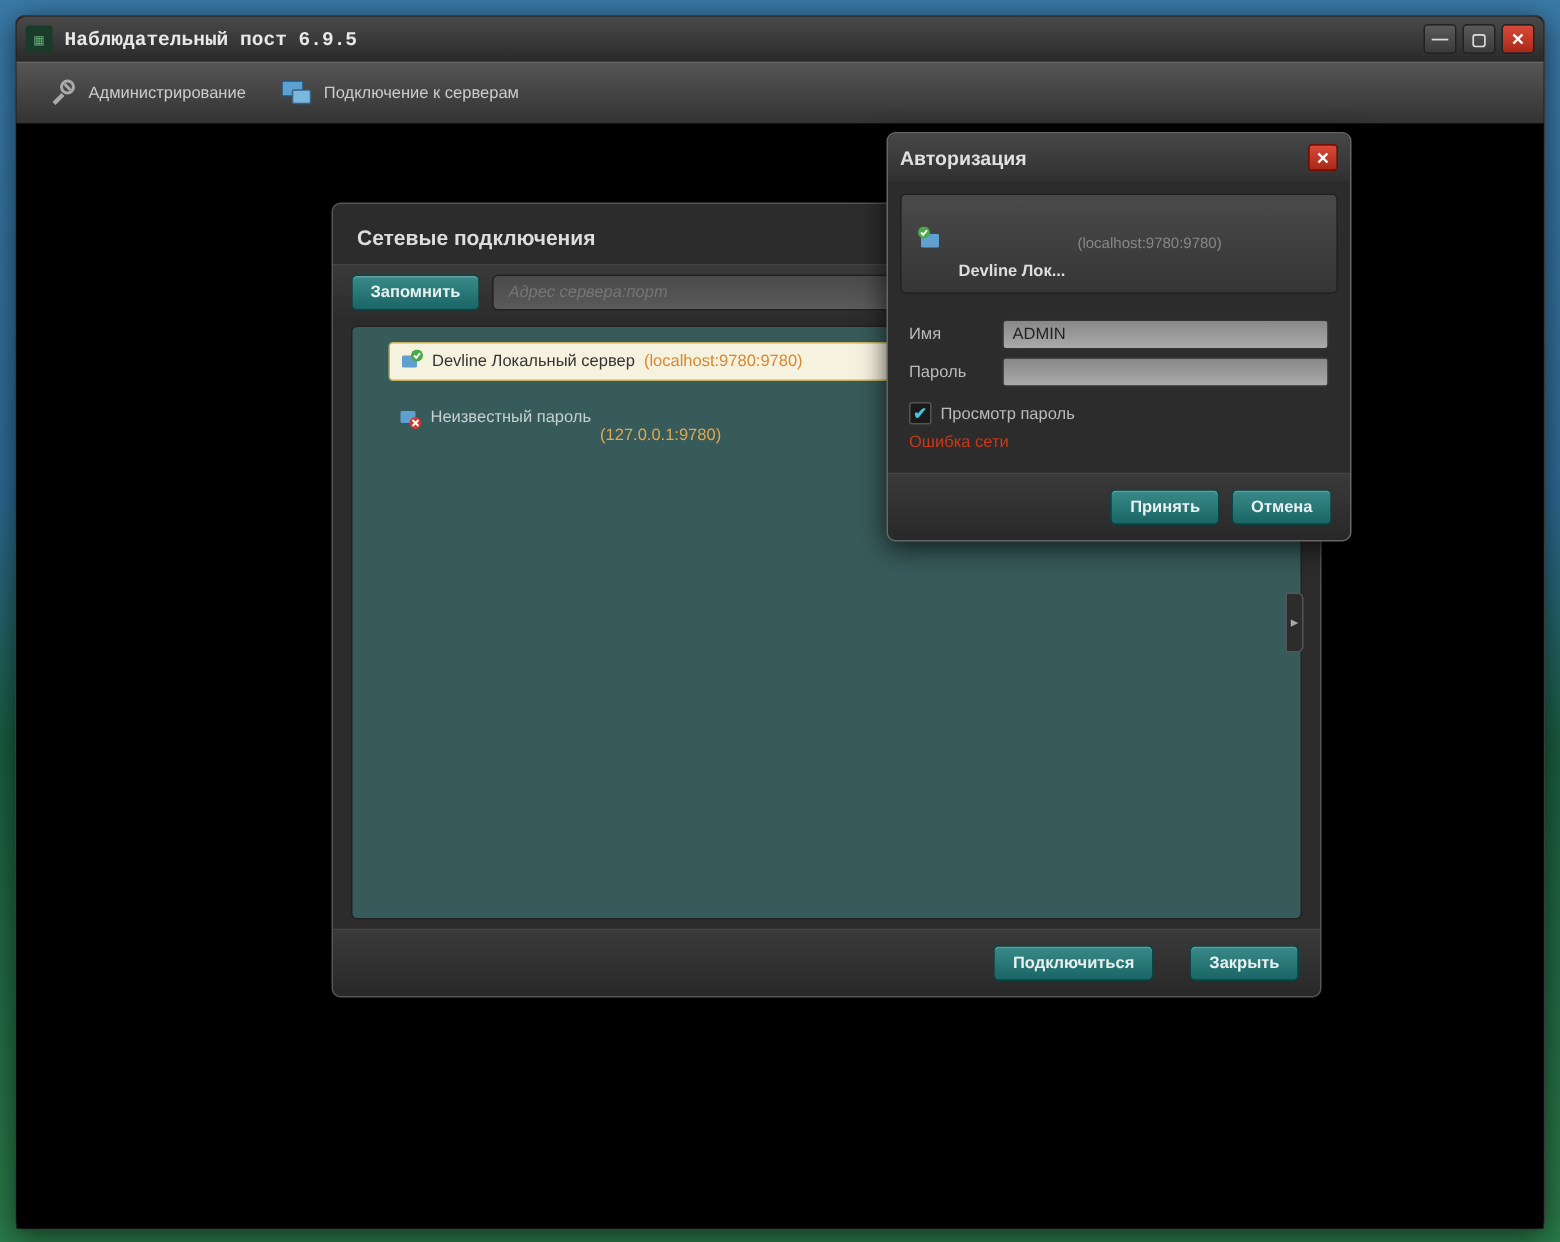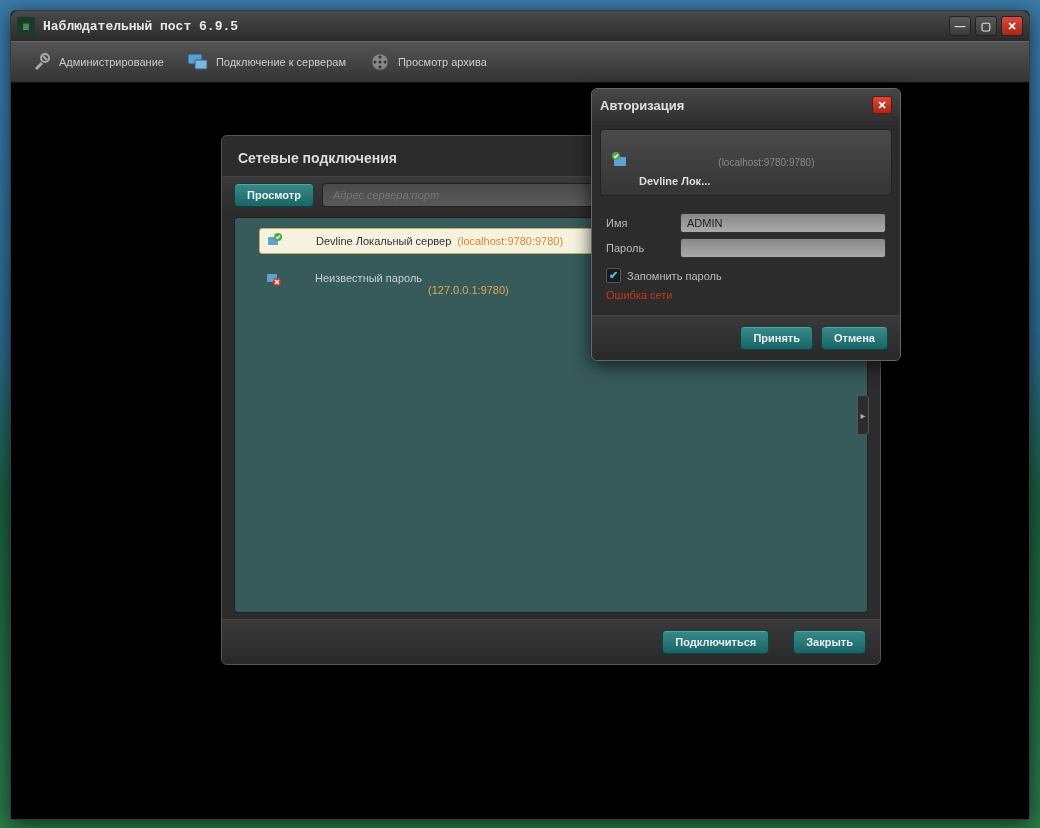--- a/index.html
+++ b/index.html
@@ -85,21 +85,21 @@
     border: 1px solid #222; border-radius: 4px; padding: 8px 10px;
     position: relative;
   }
   .servers-label { color: #8aa0a0; font-size: 11px; margin-bottom: 6px; font-weight:bold; }
   .server-row {
     display: flex; align-items: center; gap: 6px;
     padding: 4px 6px; margin: 2px 0 2px 14px;
     font-size: 11px; border-radius: 3px;
   }
   .server-row.selected { background: #f5f2e0; color: #333; border:1px solid #c5b060; }
-  .server-row .sname { color: inherit; margin-left: 28px; }
+  .server-row .sname { color: inherit; }
   .server-row .saddr { color: #d88830; }
   .server-row:not(.selected) .sname { color: #c8d0d0; }
   .server-row:not(.selected) .saddr { color: #e0a850; margin-top: 24px; }
   .server-icon { width:16px; height:16px; display:flex; align-items:center; justify-content:center; }
   .dlg-footer {
     display: flex; justify-content: flex-end; gap: 24px;
     padding: 10px 14px;
     background: linear-gradient(to bottom, #3a3a3a, #282828);
     border-top: 1px solid #444;
     border-radius: 0 0 6px 6px;
@@ -133,21 +133,21 @@
   }
   .auth-server {
     display:flex; align-items:center; gap:8px;
     margin: 8px; padding: 8px 10px;
     background: linear-gradient(to bottom,#4a4a4a,#353535);
     border:1px solid #222; border-radius:4px;
   }
   .auth-server-name { color:#ddd; font-size:11px; font-weight:bold;margin-top:37px; }
   .auth-server-addr { color:#888; font-size:10px; }
   .auth-form { padding: 4px 14px 8px; }
-  .form-row { display:flex; align-items:center; margin: 5px 0; gap: 12px; }
+  .form-row { display:flex; align-items:center; margin: 5px 0; }
   .form-label { width: 62px; color:#bbb; font-size:11px; }
   .form-input {
     flex:1; height:20px; background: linear-gradient(to bottom,#888,#aaa);
     border:1px solid #333; border-radius:3px;
     font-size:11px; padding:0 6px; color:#222;
   }
   .checkbox-row { display:flex; align-items:center; gap:6px; margin:10px 0 6px; color:#bbb; font-size:11px; }
   .chk {
     width:15px; height:15px; background:#1a1a1a; border:1px solid #555; border-radius:2px;
     display:flex; align-items:center; justify-content:center;
@@ -187,41 +187,28 @@
     </div>
     <div class="tb-item">
       <span class="tb-icon">
         <svg width="22" height="20" viewBox="0 0 22 20">
             <rect x="1" y="2" width="14" height="10" rx="1" fill="#5aa0d0" stroke="#2a5070"></rect>
             <rect x="8" y="8" width="12" height="9" rx="1" fill="#7ab8e0" stroke="#3a6080"></rect>
           </svg>
       </span>
       <span>Подключение к серверам</span>
     </div>
-    <div class="tb-item">
-      <span class="tb-icon">
-        <svg width="20" height="20" viewBox="0 0 20 20">
-            <circle cx="10" cy="10" r="8" fill="#888" stroke="#555"></circle>
-            <circle cx="10" cy="5" r="1.5" fill="#333"></circle>
-            <circle cx="15" cy="10" r="1.5" fill="#333"></circle>
-            <circle cx="10" cy="15" r="1.5" fill="#333"></circle>
-            <circle cx="5" cy="10" r="1.5" fill="#333"></circle>
-            <circle cx="10" cy="10" r="1.5" fill="#333"></circle>
-          </svg>
-      </span>
-      <span>Просмотр архива</span>
-    </div>
   </div>
 
   <div class="content-area">
 
     <div class="dialog-network">
       <div class="dlg-title">Сетевые подключения</div>
       <div class="dlg-toolbar">
-        <button class="btn-teal">Просмотр</button>
+        <button class="btn-teal">Запомнить</button>
         <input class="addr-input" placeholder="Адрес сервера:порт" style="">
       </div>
       <div class="servers-panel">
 
         <div class="server-row selected">
           <span class="server-icon">
             <svg width="16" height="16" viewBox="0 0 16 16">
                 <rect x="2" y="4" width="10" height="8" rx="1" fill="#60a0d0"></rect>
                 <circle cx="12" cy="4" r="4" fill="#4aaa4a"></circle>
                 <path d="M10 4 L11.5 5.5 L14 2.5" stroke="#fff" stroke-width="1.3" fill="none"></path>
@@ -271,21 +258,21 @@
         <div class="form-row">
           <div class="form-label">Имя</div>
           <input class="form-input" value="ADMIN" style="">
         </div>
         <div class="form-row">
           <div class="form-label">Пароль</div>
           <input type="password" class="form-input" value="" style="">
         </div>
         <div class="checkbox-row">
           <div class="chk">✔</div>
-          <span>Запомнить пароль</span>
+          <span>Просмотр пароль</span>
         </div>
         <div class="error-text">Ошибка сети</div>
       </div>
       <div class="auth-footer">
         <button class="btn-teal">Принять</button>
         <button class="btn-teal">Отмена</button>
       </div>
     </div>
 
   </div>

